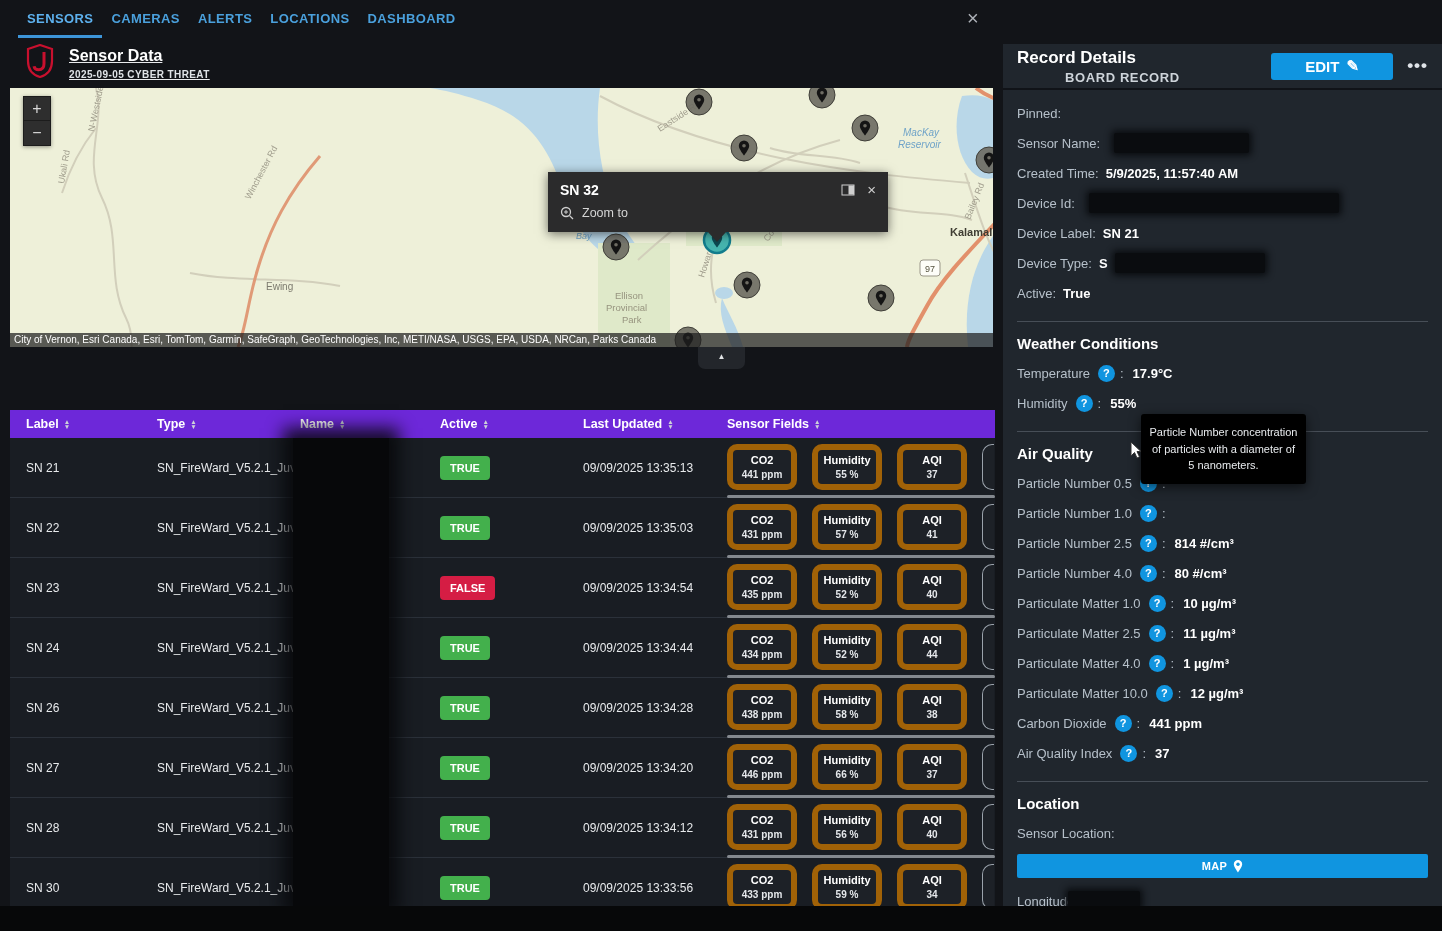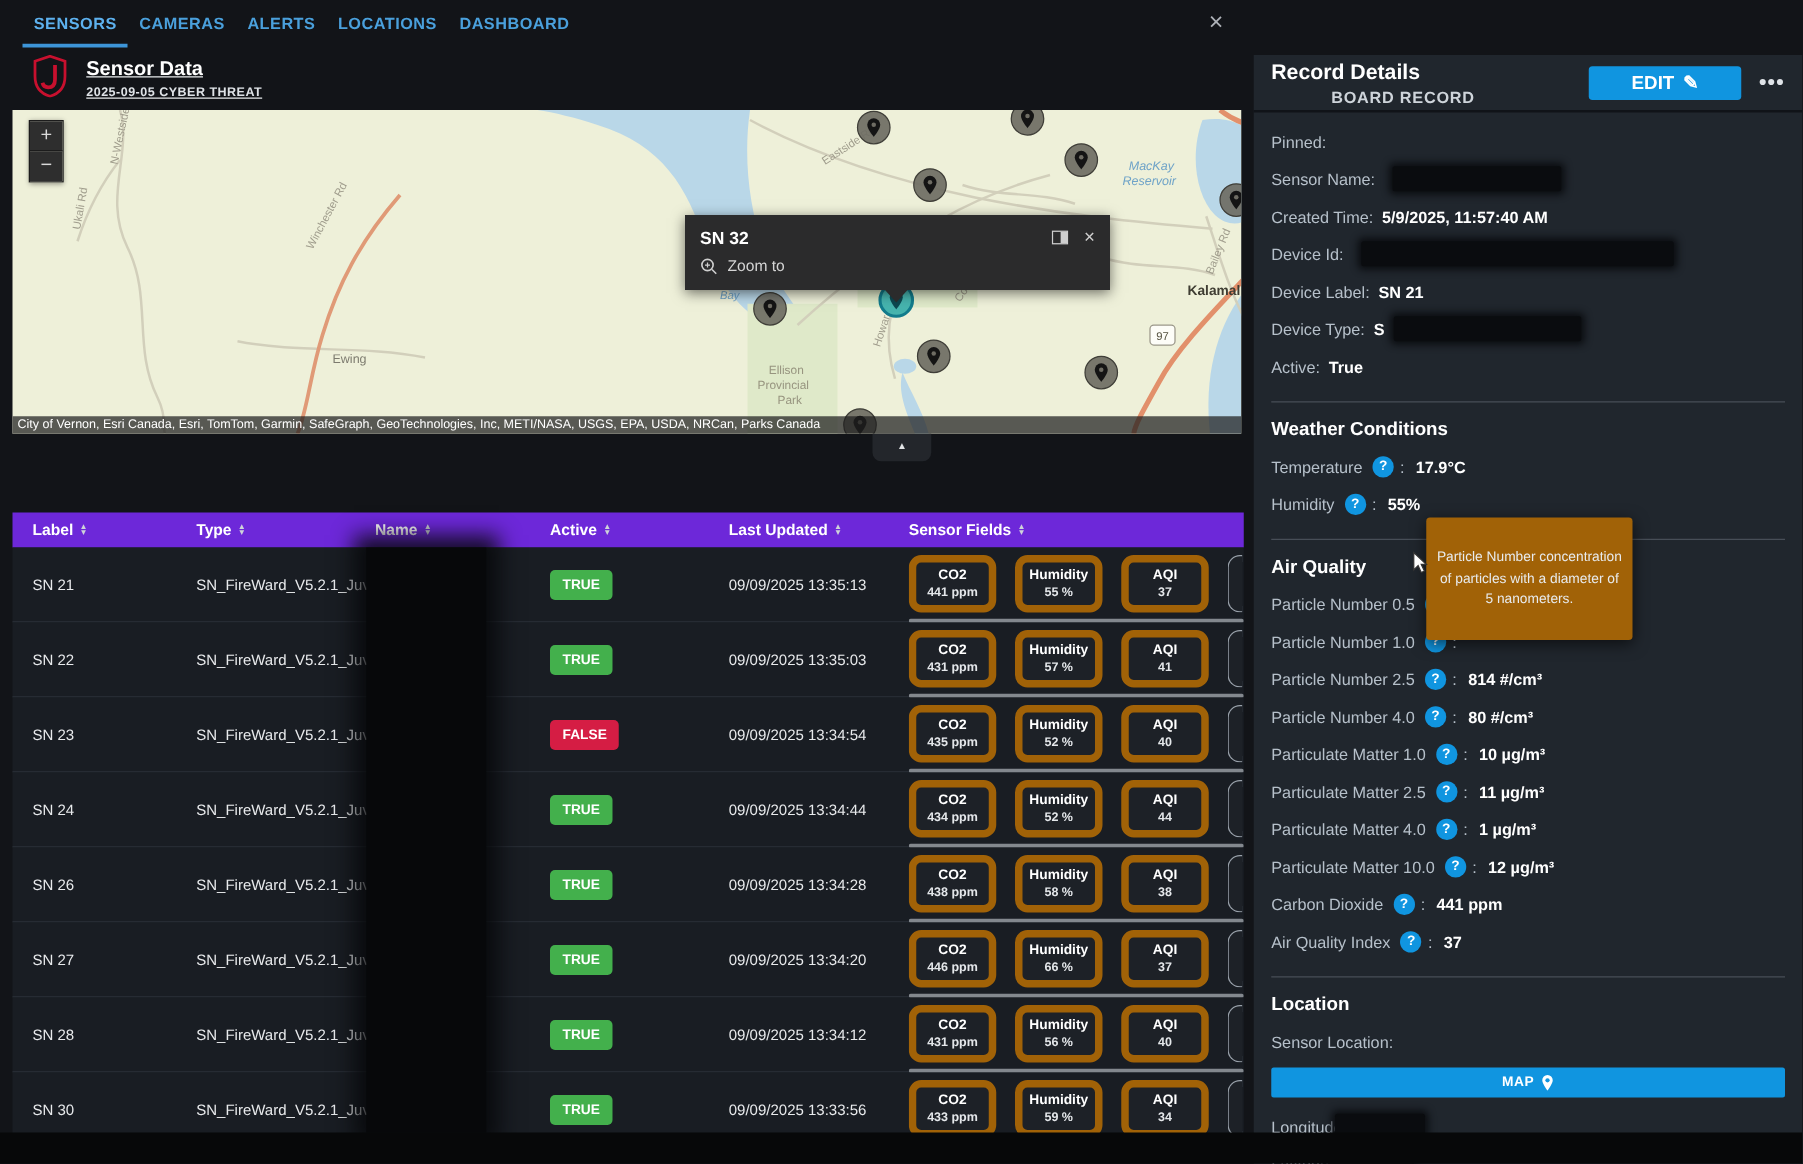--- a/index.html
+++ b/index.html
@@ -70,21 +70,21 @@
   .d-label{color:#b6c0ca;}
   .d-value{color:#fff;font-weight:bold;margin-left:7px;}
   .redact{display:none;height:20px;background:#0a0c0f;border-radius:2px;margin-left:7px;box-shadow:0 0 6px 3px rgba(10,12,15,.9);}
   .sep{border:none;border-top:1px solid #474e57;margin:13px 0;}
   .section-h{font-size:15px;font-weight:bold;color:#fff;margin:8px 0 6px 0;}
   .metric-row{height:30px;display:flex;align-items:center;font-size:13px;color:#b6c0ca;text-align:right;}
   .help{width:17px;height:17px;border-radius:50%;background:#1095e0;color:#fff;font-size:11px;font-weight:bold;display:flex;align-items:center;justify-content:center;margin:0 5px 0 8px;flex:none;cursor:pointer;}
   .m-colon{margin-right:9px;}
   .m-value{color:#fff;font-weight:bold;}
   .map-btn{height:24px;width:100%;background:#1095e0;border-radius:2px;color:#fff;font-size:11px;font-weight:bold;letter-spacing:.4px;display:flex;align-items:center;justify-content:center;gap:6px;margin:6px 0 8px 0;cursor:pointer;}
-  .tooltip{position:absolute;left:1141px;top:414px;width:149px;background:#a16207;border-radius:3px;box-shadow:0 3px 12px rgba(0,0,0,.6);padding:24px 8px;font-size:11px;color:#e8ebee;text-align:center;line-height:1.5;z-index:50;}
+  .tooltip{position:absolute;left:1141px;top:414px;width:149px;background:#000000;border-radius:3px;box-shadow:0 3px 12px rgba(0,0,0,.6);padding:10px 8px;font-size:11px;color:#e8ebee;text-align:center;line-height:1.5;z-index:50;}
   .cursor-icon{position:absolute;left:1130px;top:441px;z-index:51;}
   .bottom-strip{position:absolute;left:0;top:906px;width:1442px;height:25px;background:#070809;z-index:6;}
 </style>
 </head>
 <body>
 
 <div class="topnav">
 
     <div class="nav-item active">SENSORS</div>
 

